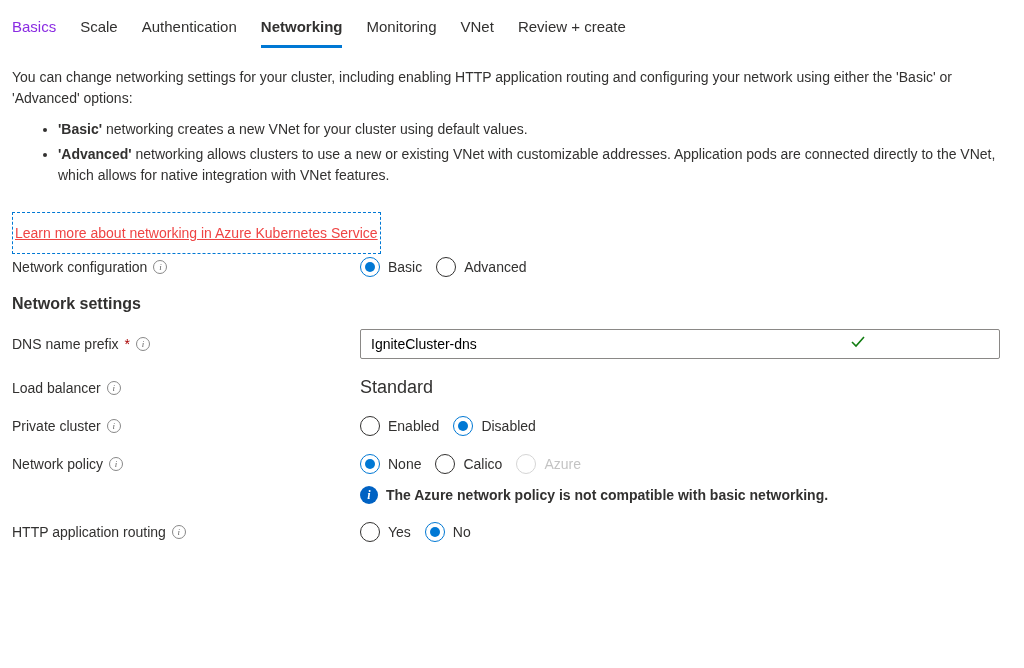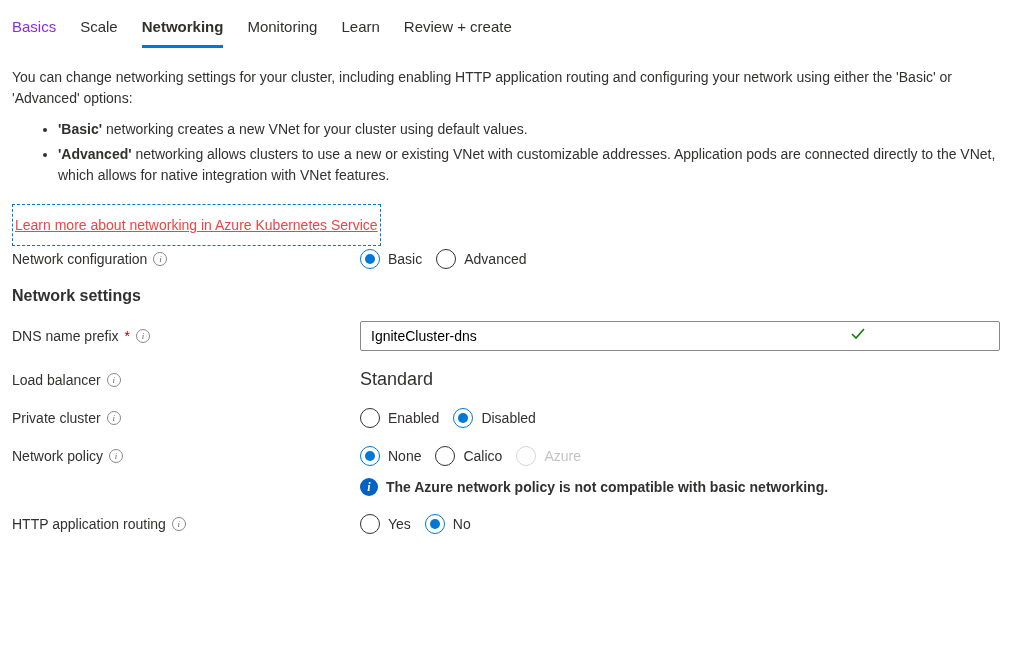--- a/index.html
+++ b/index.html
@@ -23,21 +23,21 @@
       font-size: 15px;
       color: #323130;
       position: relative;
     }
     .tab.active {
       font-weight: 600;
       border-bottom: 3px solid #0078d4;
     }
     .tab.highlight { color: #8a2be2; }
     .intro { margin-bottom: 10px; line-height: 1.5; max-width: 1000px; }
-    ul.bullets { margin: 8px 0 12px 46px; }
+    ul.bullets { margin: 8px 0 20px 46px; }
     ul.bullets li { margin-bottom: 4px; line-height: 1.5; }
     .link-learn {
       color: #ef4444;
       text-decoration: underline;
       display: inline-block;
       padding: 12px 2px;
       border: 1px dashed #0078d4;
       margin-top: 6px;
       margin-bottom: 3px;
     }
@@ -127,23 +127,24 @@
   </style>
 </head>
 <body>
 
 
 
 
 <div class="tabs">
   <div class="tab highlight">Basics</div>
   <div class="tab">Scale</div>
+  <div class="tab">Authentication</div>
   <div class="tab active">Networking</div>
   <div class="tab">Monitoring</div>
-  <div class="tab">Learn</div>
+  <div class="tab">VNet</div>
   <div class="tab">Review + create</div>
 </div>
 
 
 <p class="intro">You can change networking settings for your cluster, including enabling HTTP application routing and configuring your network using either the 'Basic' or 'Advanced' options:</p>
 <ul class="bullets">
   <li>
     <strong>'Basic'</strong><span> networking creates a new VNet for your cluster using default values.</span>
   </li>
   <li>

